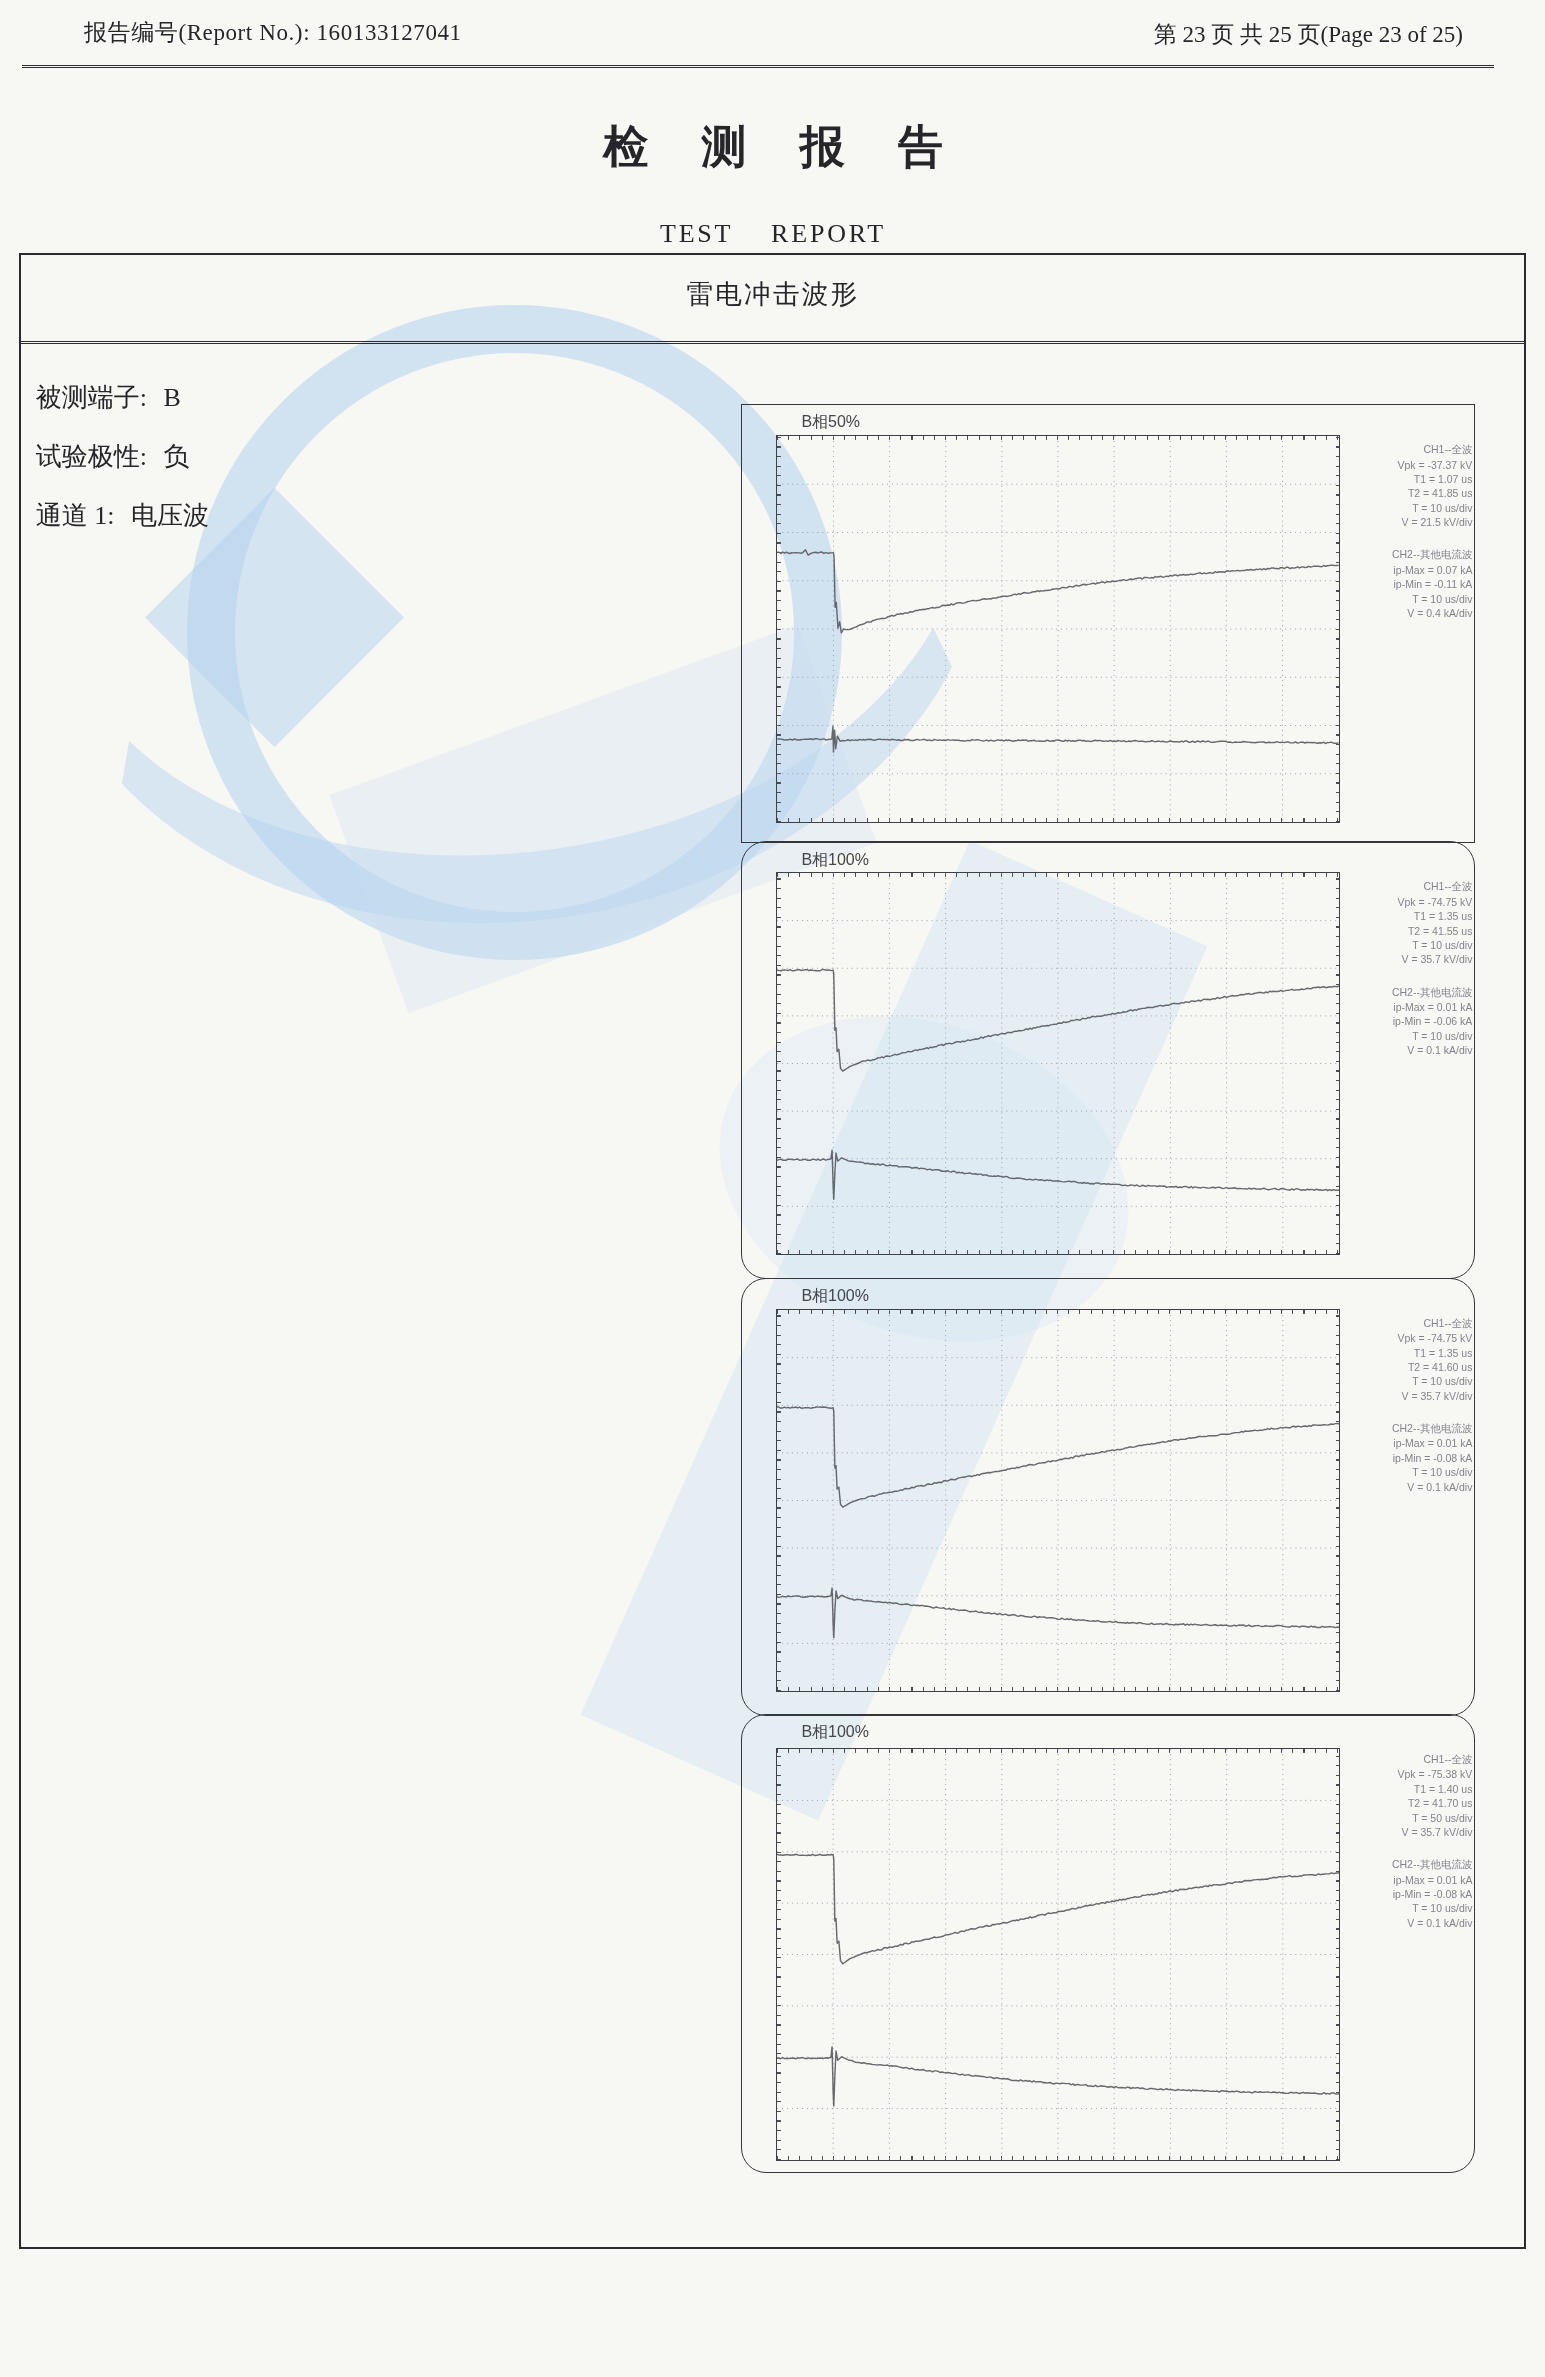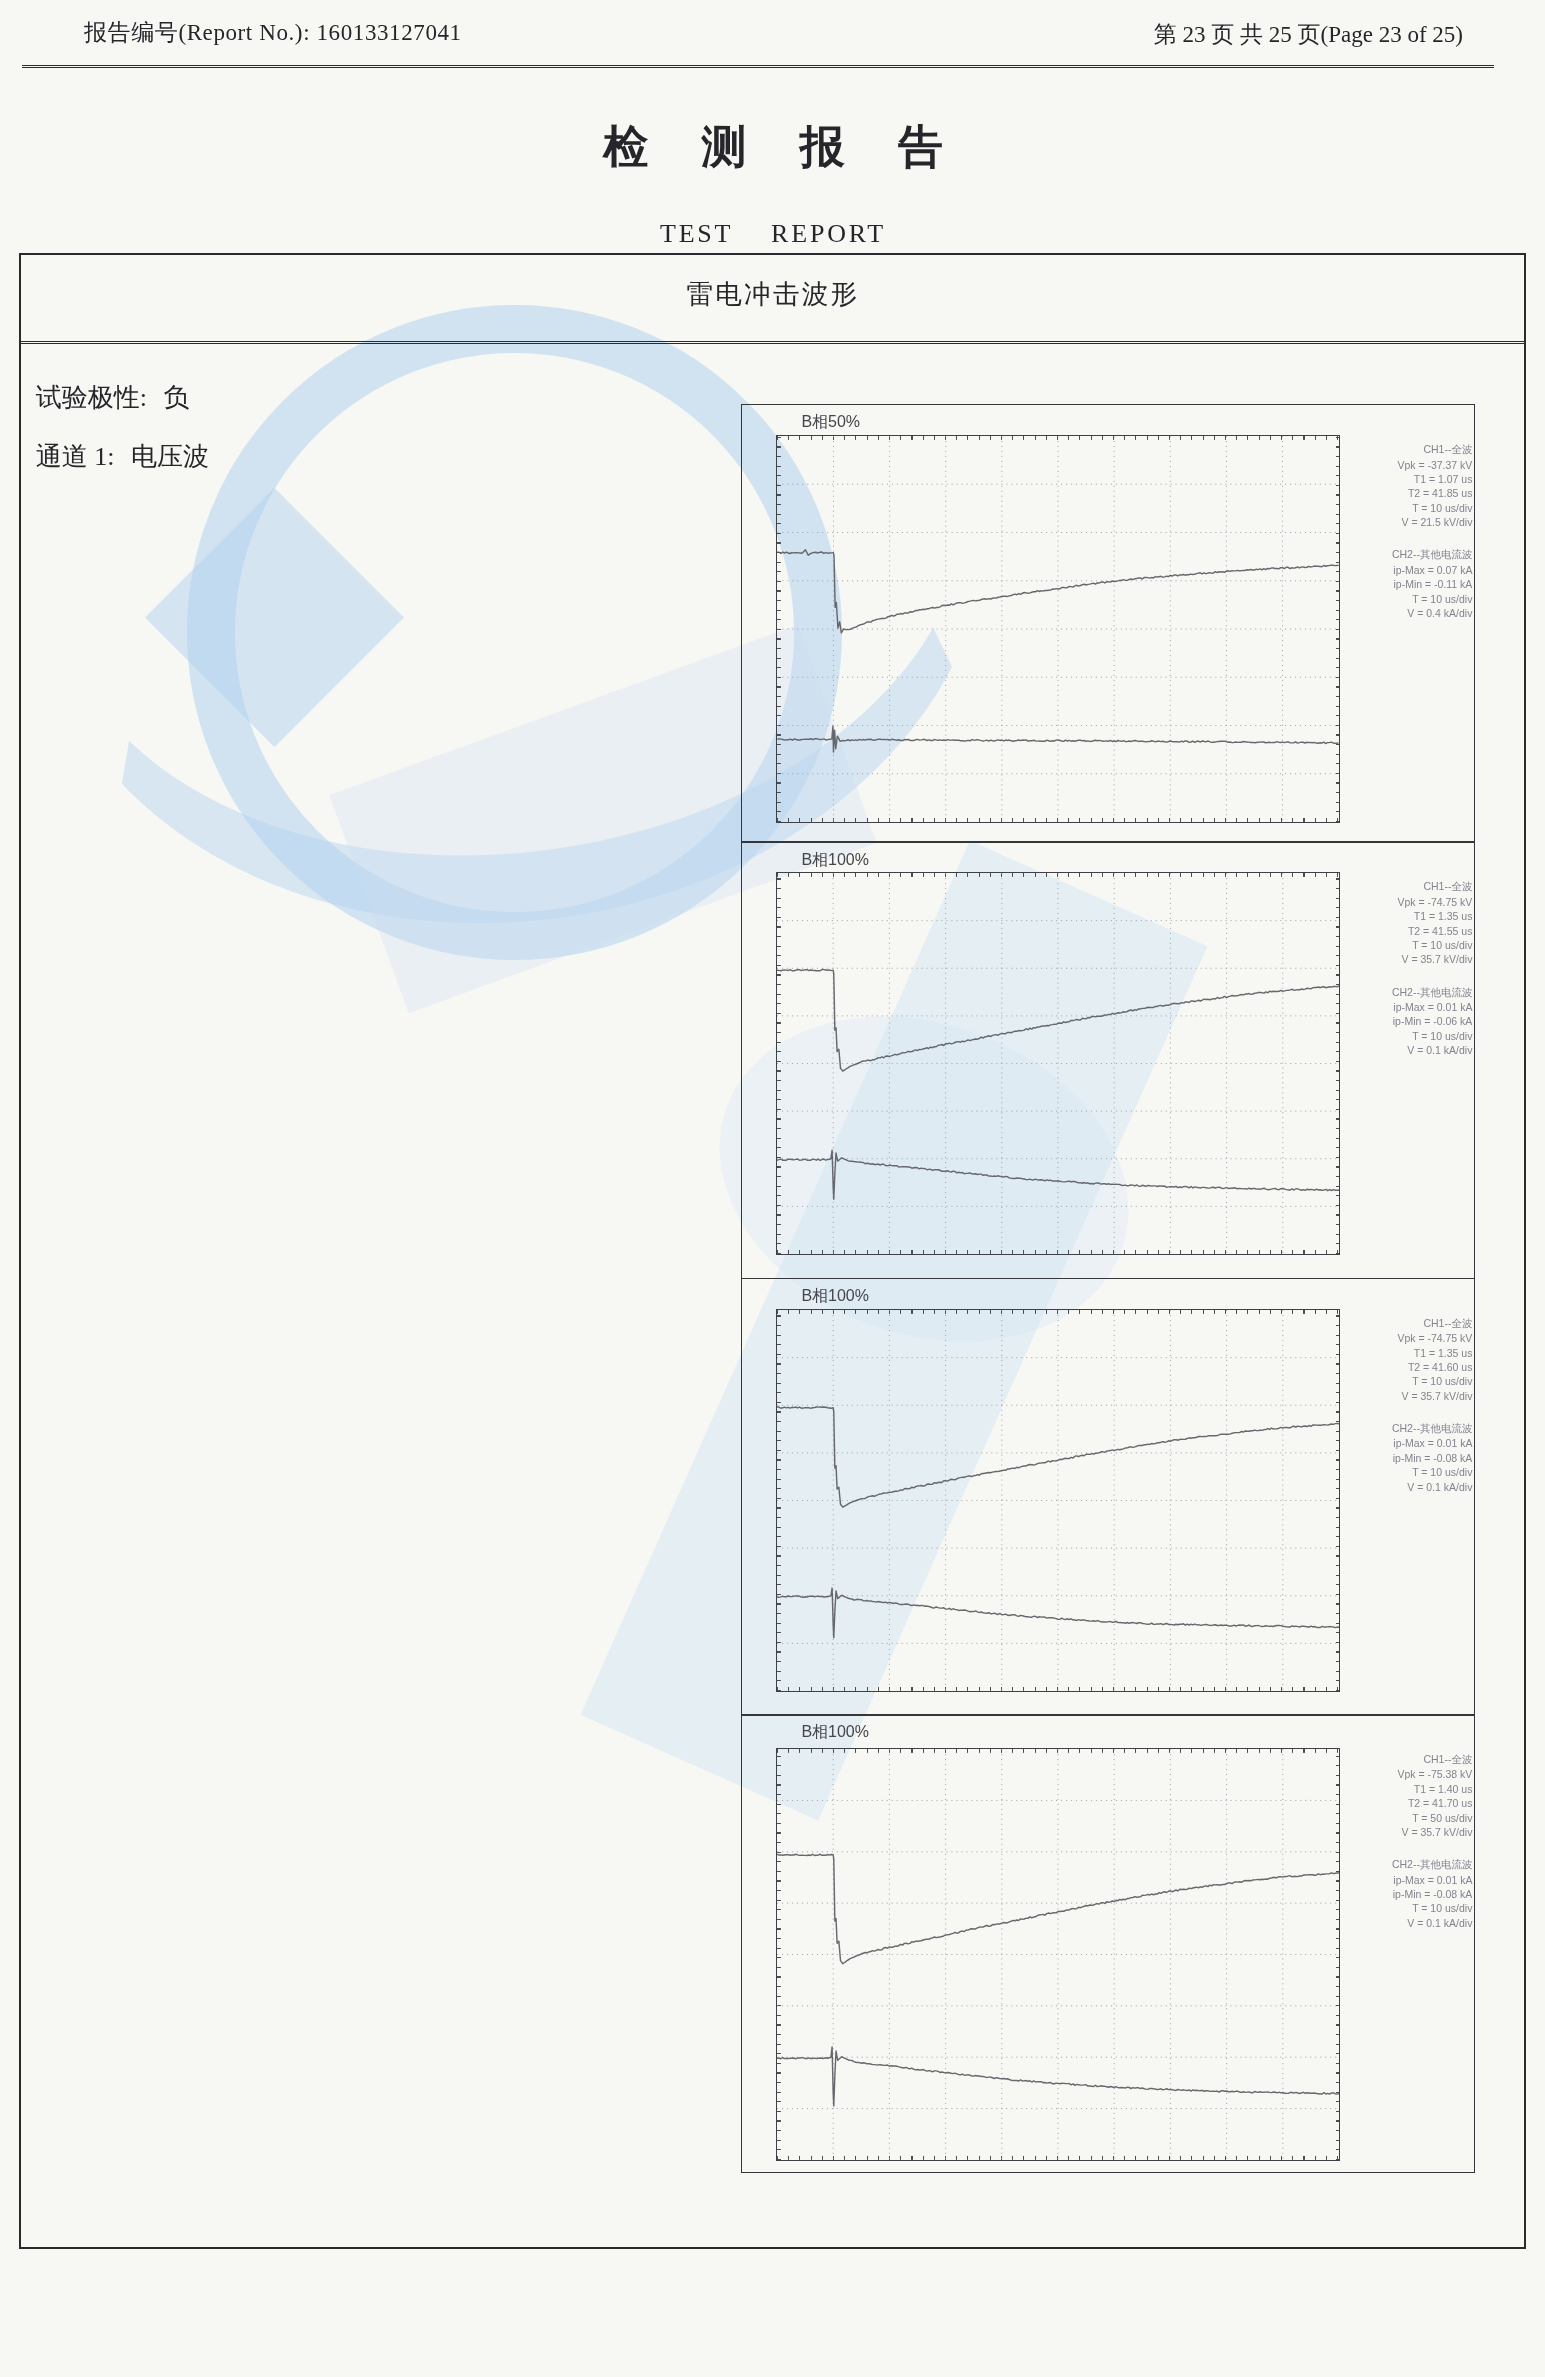--- a/index.html
+++ b/index.html
@@ -23,21 +23,21 @@
   .section-title{position:absolute;left:0;width:100%;top:21px;text-align:center;font-size:26.6px;
                  letter-spacing:2.2px;}
   .section-rule{position:absolute;left:0;top:86px;width:100%;border-top:3.3px double #2a2b2f;}
 
   .info-block{position:absolute;left:14.4px;top:125px;}
   .info-row{font-size:26px;height:59px;white-space:nowrap;}
   .info-label{margin-right:16.6px;}
 
   .charts-col{position:absolute;left:689px;top:149px;width:735px;padding-left:31px;}
   .chart-box{position:relative;width:732px;border:1.7px solid #35363a;background:transparent;}
-  .chart-box + .chart-box{margin-top:-1.7px;}
+  .chart-box + .chart-box{margin-top:-1.7px;border-radius:25px;}
   .bx1{height:437px;} .bx2{height:436px;} .bx3{height:436px;} .bx4{height:457px;}
   .chart-label{position:absolute;left:59px;top:7.2px;font-size:16px;color:#45464c;
                font-family:"Liberation Sans", sans-serif;}
   .scope{position:absolute;left:34px;top:30px;width:562px;border:1.7px solid #3e4046;
          background-image:
            repeating-linear-gradient(90deg,#4a4c52 0 1.1px,transparent 1.1px 11.2px),
            repeating-linear-gradient(90deg,#4a4c52 0 1.1px,transparent 1.1px 11.2px),
            repeating-linear-gradient(0deg,#4a4c52 0 1.1px,transparent 1.1px 9.6px),
            repeating-linear-gradient(0deg,#4a4c52 0 1.1px,transparent 1.1px 9.6px);
          background-size:100% 3.9px,100% 3.9px,3.9px 100%,3.9px 100%;
@@ -92,20 +92,23 @@
     <div class="hdr-rule"></div>
 
     <div class="title-zh">检 测 报 告</div>
     <div class="title-en">TEST REPORT</div>
 
     <div class="outer-box">
       <div class="section-title">雷电冲击波形</div>
       <div class="section-rule"></div>
 
       <div class="info-block">
+        <div class="info-row">
+          <span class="info-label">被测端子:</span><span class="info-value">B</span>
+        </div>
         <div class="info-row">
           <span class="info-label">试验极性:</span><span class="info-value">负</span>
         </div>
         <div class="info-row">
           <span class="info-label">通道 1:</span><span class="info-value">电压波</span>
         </div>
       </div>
 
       <div class="charts-col">
 

